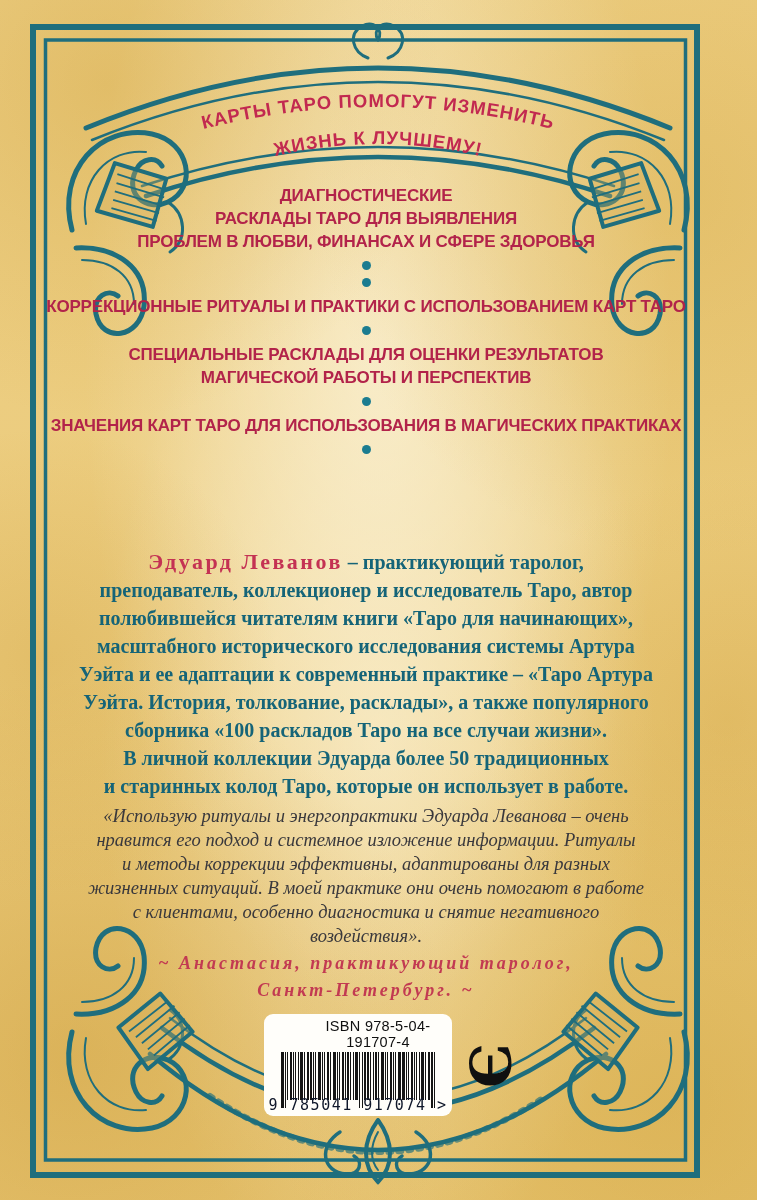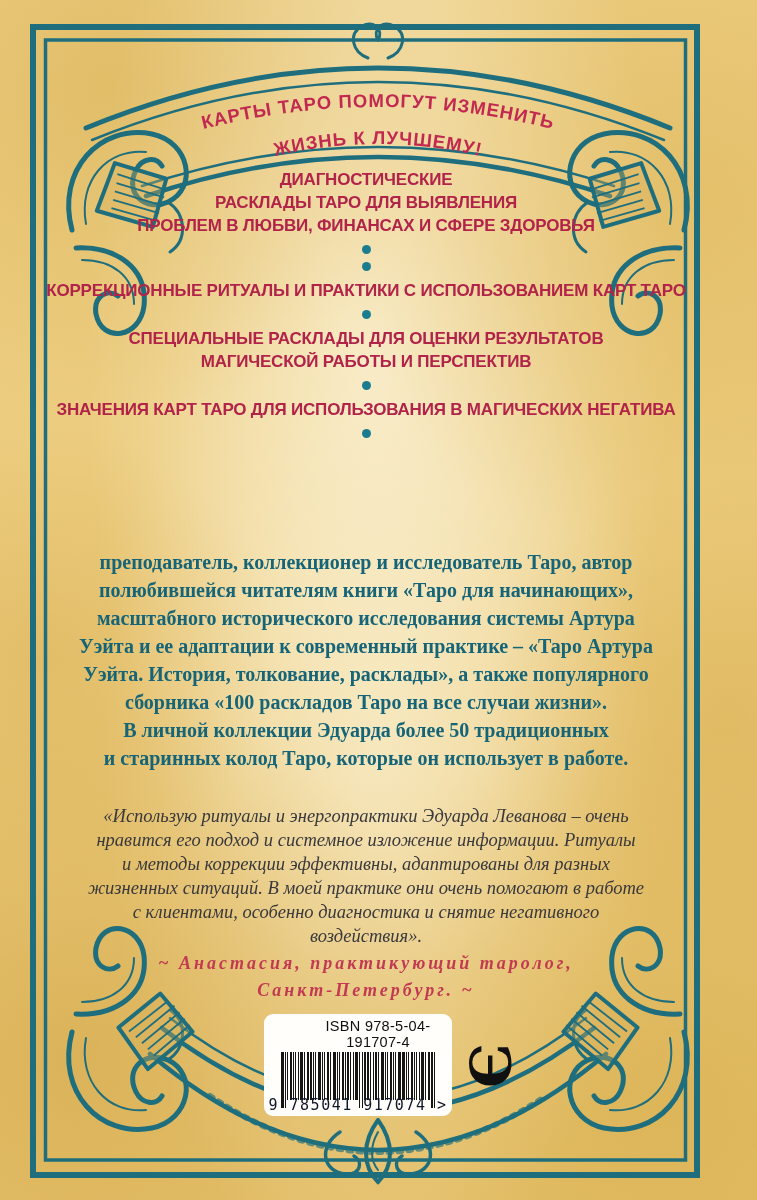--- a/index.html
+++ b/index.html
@@ -16,21 +16,21 @@
       radial-gradient(circle at 6% 55%, rgba(196,142,36,.22), transparent 24%),
       radial-gradient(circle at 96% 60%, rgba(196,142,36,.22), transparent 24%),
       radial-gradient(circle at 10% 88%, rgba(190,136,32,.32), transparent 30%),
       radial-gradient(circle at 88% 92%, rgba(198,148,40,.30), transparent 30%),
       radial-gradient(ellipse at 50% 30%, rgba(255,252,238,.60), transparent 55%),
       radial-gradient(ellipse at 50% 62%, rgba(255,250,232,.48), transparent 52%);
   }
   svg.deco{position:absolute; left:0; top:0; z-index:2;}
   .textblock{position:absolute; left:46px; width:640px; text-align:center; z-index:3;}
 
-  .features{top:168px;}
+  .features{top:184px;}
   .feature{
     white-space:pre-line; color:#b2234a; font-weight:bold;
     font-size:17px; line-height:23px; letter-spacing:-0.2px;
   }
   .dot{width:9px;height:9px;border-radius:50%;background:#1b7c90;margin:8px auto;}
 
   .author{top:548px; font-family:"Liberation Serif", serif; font-weight:bold;
     color:#156478; font-size:20px; line-height:28px;}
   .author-name{color:#c43253; font-size:22px; letter-spacing:2.5px;}
   .author-rest-lines{white-space:pre-line;}
@@ -136,25 +136,28 @@
       <div class="feature">ДИАГНОСТИЧЕСКИЕ
 РАСКЛАДЫ ТАРО ДЛЯ ВЫЯВЛЕНИЯ
 ПРОБЛЕМ В ЛЮБВИ, ФИНАНСАХ И СФЕРЕ ЗДОРОВЬЯ</div>
       <div class="dot"></div>
       <div class="dot"></div>
       <div class="feature">КОРРЕКЦИОННЫЕ РИТУАЛЫ И ПРАКТИКИ С ИСПОЛЬЗОВАНИЕМ КАРТ ТАРО</div>
       <div class="dot"></div>
       <div class="feature">СПЕЦИАЛЬНЫЕ РАСКЛАДЫ ДЛЯ ОЦЕНКИ РЕЗУЛЬТАТОВ
 МАГИЧЕСКОЙ РАБОТЫ И ПЕРСПЕКТИВ</div>
       <div class="dot"></div>
-      <div class="feature">ЗНАЧЕНИЯ КАРТ ТАРО ДЛЯ ИСПОЛЬЗОВАНИЯ В МАГИЧЕСКИХ НЕГАТИВА</div>
+      <div class="feature">ЗНАЧЕНИЯ КАРТ ТАРО ДЛЯ ИСПОЛЬЗОВАНИЯ В МАГИЧЕСКИХ ПРАКТИКАХ</div>
       <div class="dot"></div>
     </div>
 
   <div class="textblock author">
+    <div>
+      <span class="author-name">Эдуард Леванов</span><span> – практикующий таролог,</span>
+    </div>
     <div class="author-rest-lines">преподаватель, коллекционер и исследователь Таро, автор
 полюбившейся читателям книги «Таро для начинающих»,
 масштабного исторического исследования системы Артура
 Уэйта и ее  адаптации к современный практике – «Таро Артура
 Уэйта. История, толкование, расклады», а также популярного
 сборника «100 раскладов Таро на все случаи жизни».
 В личной коллекции Эдуарда более 50 традиционных
 и старинных колод Таро, которые он использует в работе.</div>
   </div>
 

